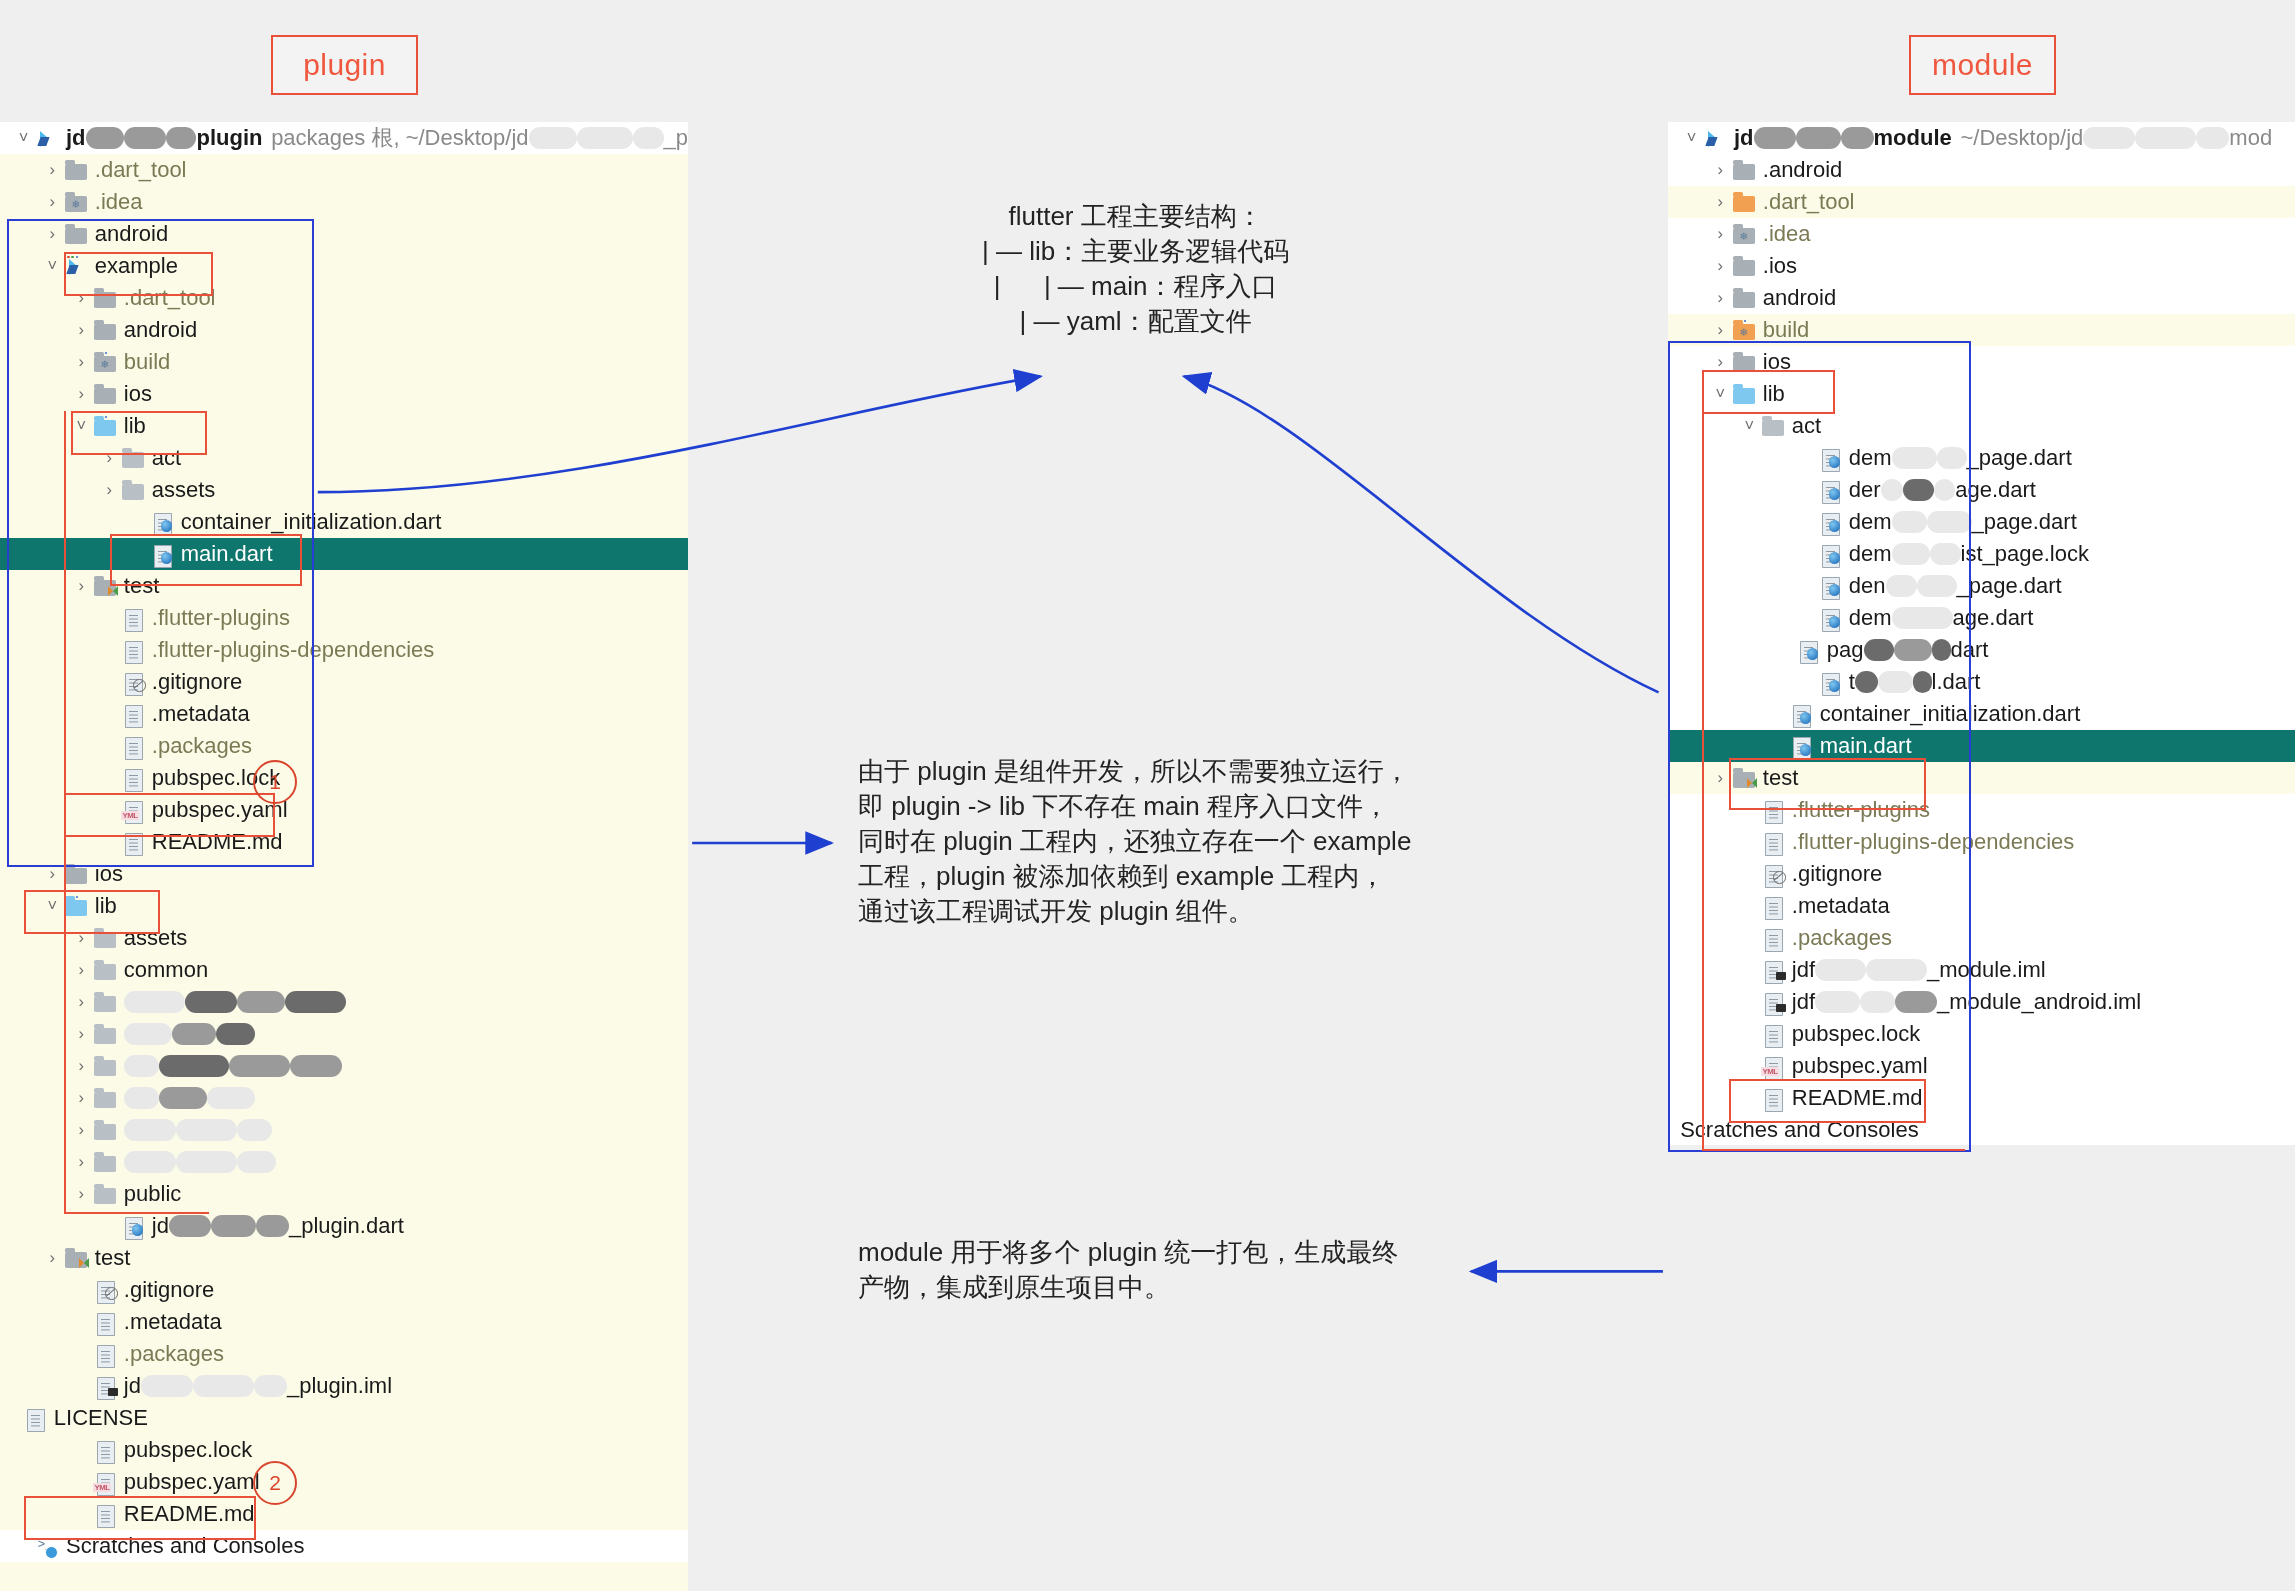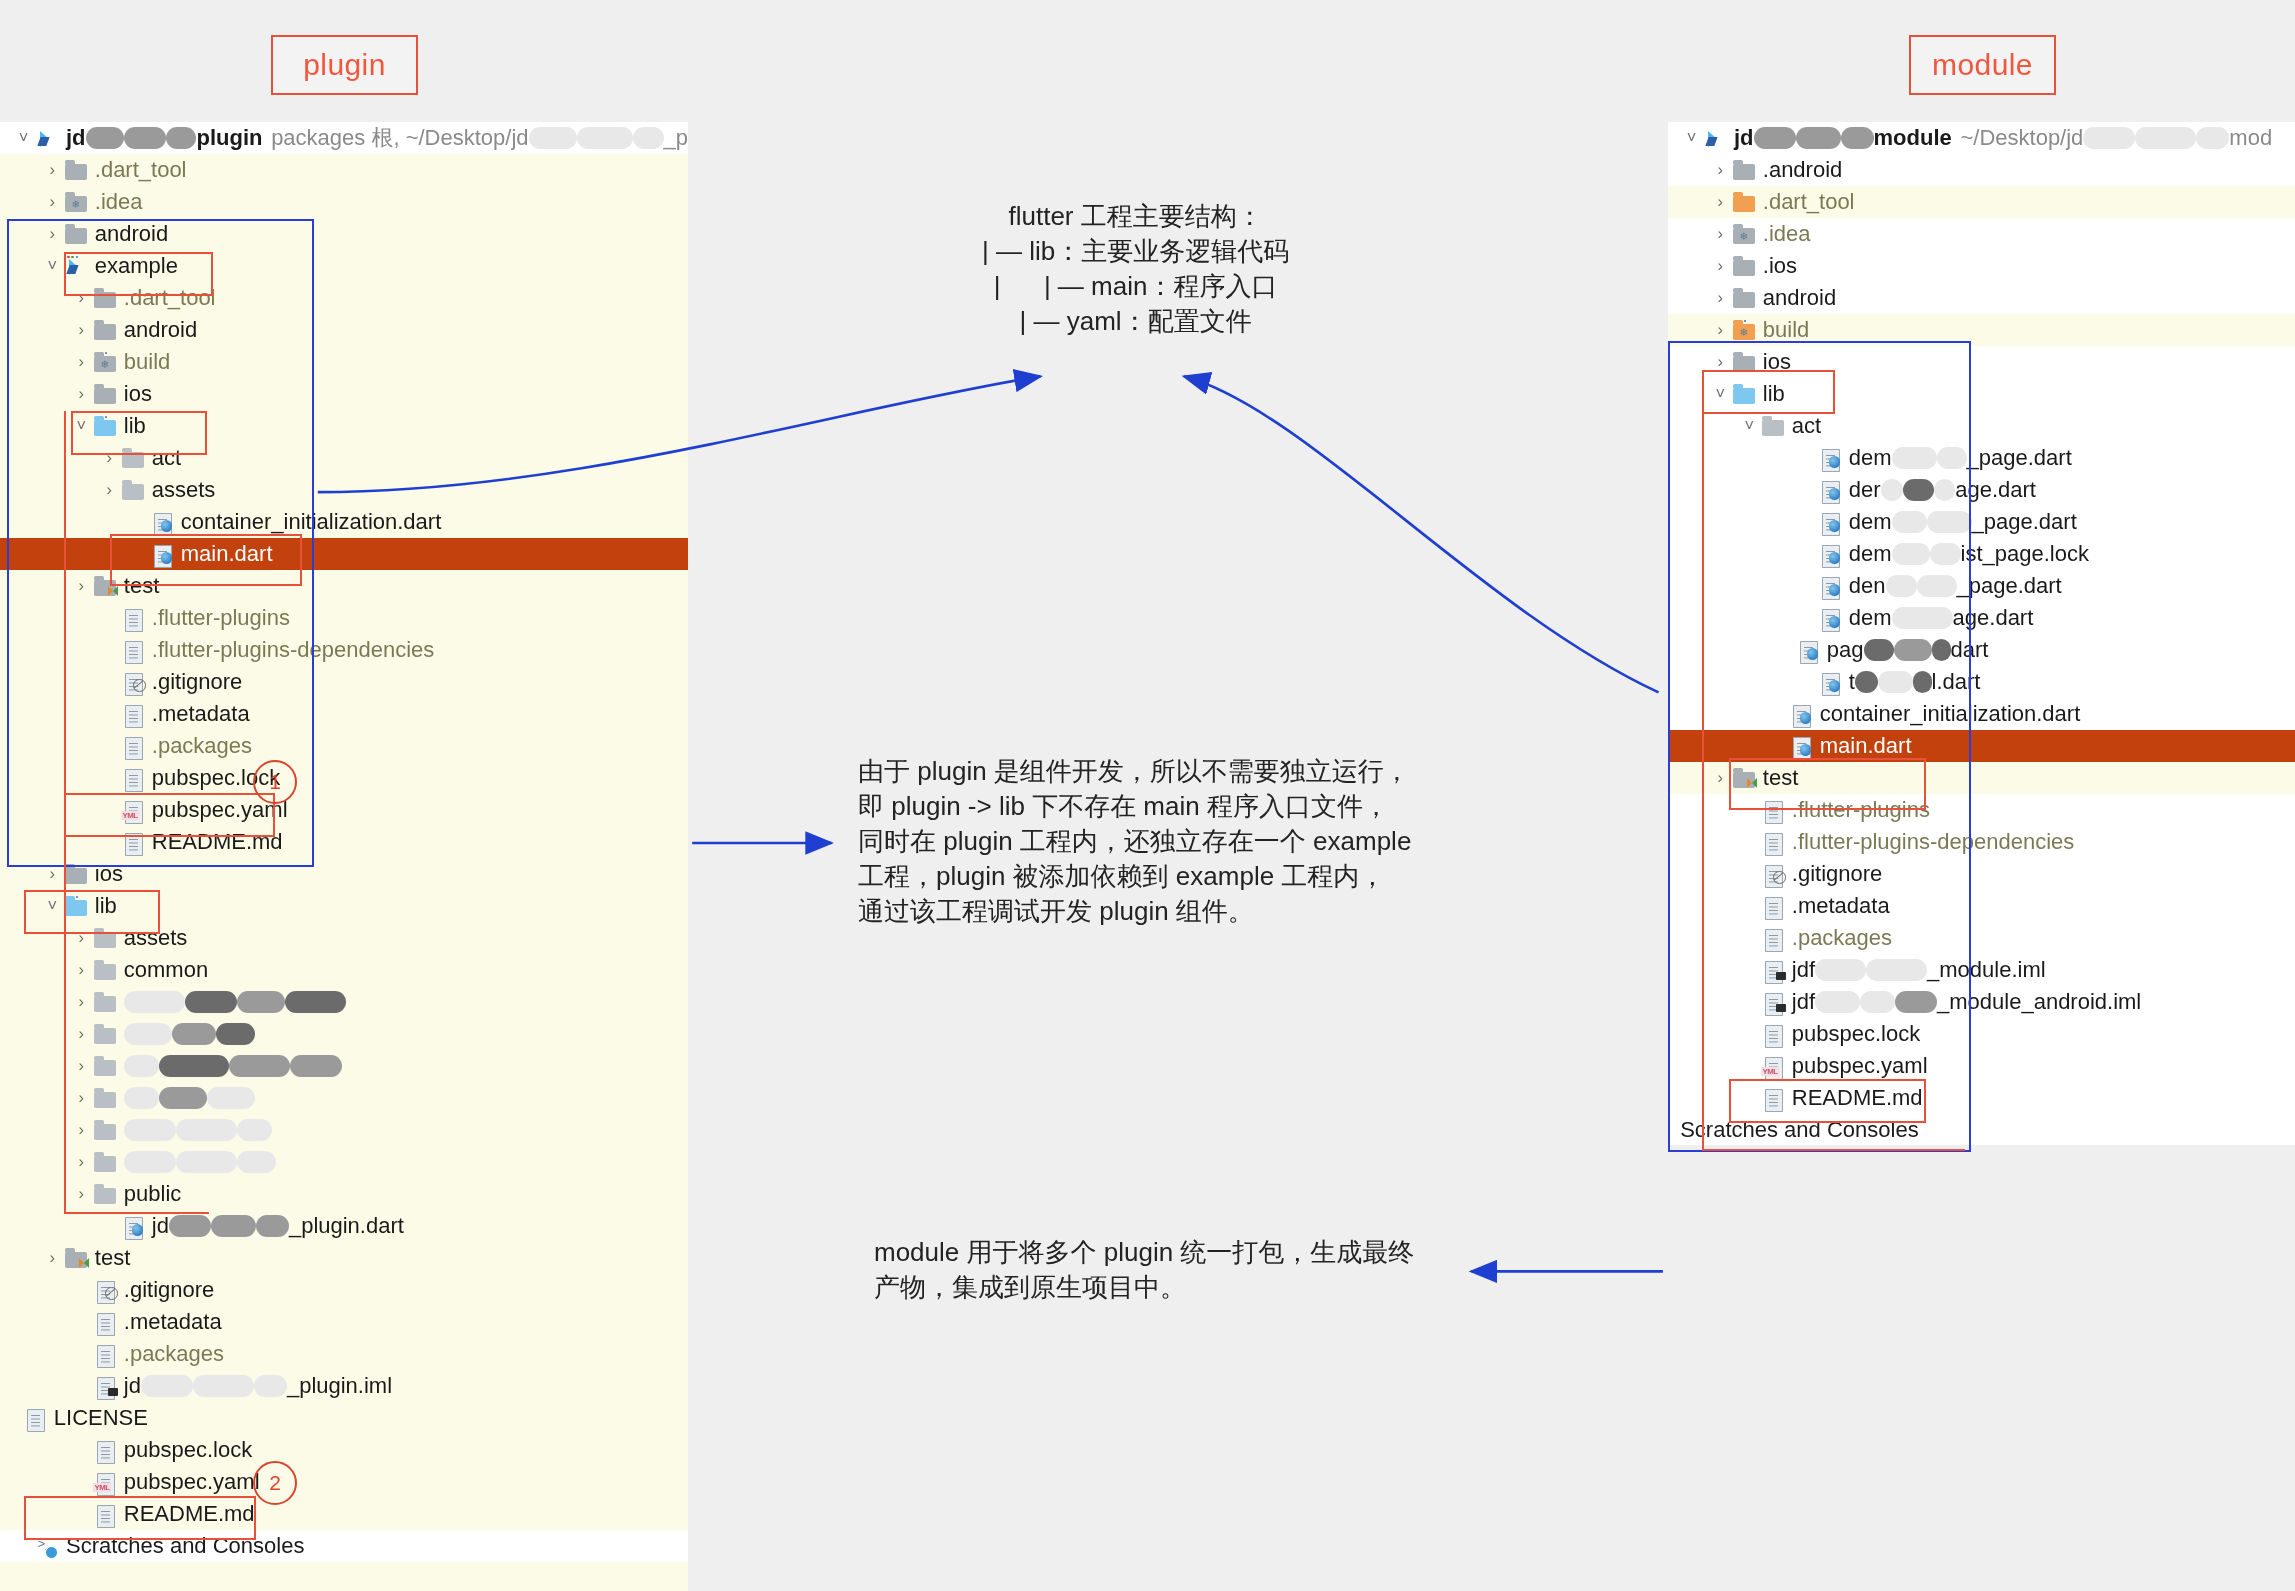--- a/index.html
+++ b/index.html
@@ -36,21 +36,21 @@
   .row{
     position:relative;
     height:32px;
     display:flex;
     align-items:center;
     font-size:22px;
     color:#1a1a1a;
     white-space:nowrap;
   }
   .row.white{background:#ffffff;}
-  .row.sel{background:#c2410c;color:#ffffff;}
+  .row.sel{background:#0f766e;color:#ffffff;}
   .row.dim{color:#7b7a55;}
   .row .arrow{
     width:22.6px;flex:0 0 22.6px;text-align:center;
     color:#6e6e6e;font-size:16.5px;line-height:1;
     position:relative;top:-0.9px;
   }
   .row .arrow.blank{color:transparent;}
   .row .ico{
     width:26px;flex:0 0 26px;height:22.6px;
     margin-right:5.2px;position:relative;
@@ -781,21 +781,21 @@
 
 <div class="note" style="left:982px;top:199px;text-align:center;">flutter 工程主要结构：
 | — lib：主要业务逻辑代码
 |      | — main：程序入口
 | — yaml：配置文件</div>
 <div class="note" style="left:858px;top:754px;">由于 plugin 是组件开发，所以不需要独立运行，
 即 plugin -&gt; lib 下不存在 main 程序入口文件，
 同时在 plugin 工程内，还独立存在一个 example
 工程，plugin 被添加依赖到 example 工程内，
 通过该工程调试开发 plugin 组件。</div>
-<div class="note" style="left:858px;top:1235px;margin-left:16px;">module 用于将多个 plugin 统一打包，生成最终
+<div class="note" style="left:858px;top:1235px;">module 用于将多个 plugin 统一打包，生成最终
 产物，集成到原生项目中。</div>
 
 <svg class="arrows" viewBox="0 0 2636 1828" width="2295" height="1592">
   <defs>
     <marker id="ah" markerWidth="11" markerHeight="9" refX="10" refY="4.5" orient="auto">
       <path d="M0,0 L11,4.5 L0,9 z" fill="#1f3fd0"></path>
     </marker>
   </defs>
   <path d="M365,565 C660,565 960,470 1195,432" fill="none" stroke="#1f3fd0" stroke-width="3" marker-end="url(#ah)"></path>
   <path d="M1905,795 C1700,700 1500,470 1360,432" fill="none" stroke="#1f3fd0" stroke-width="3" marker-end="url(#ah)"></path>

